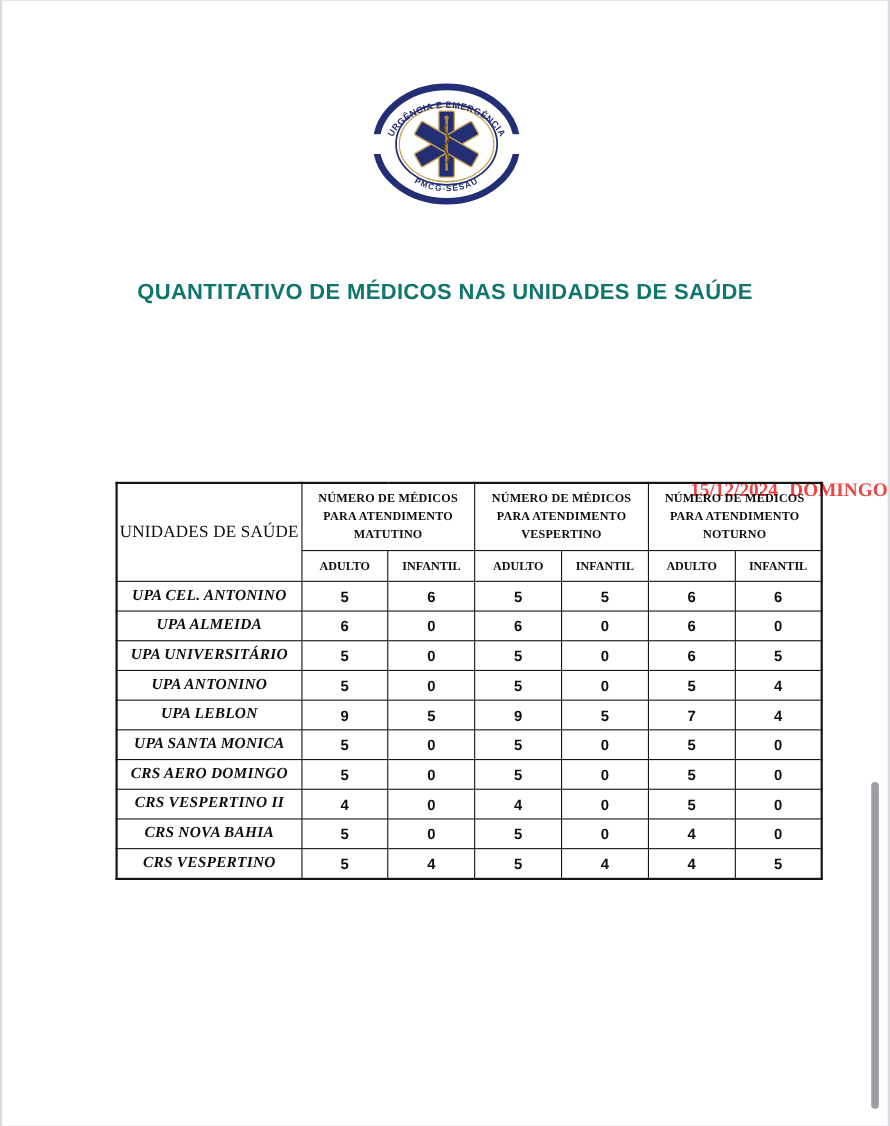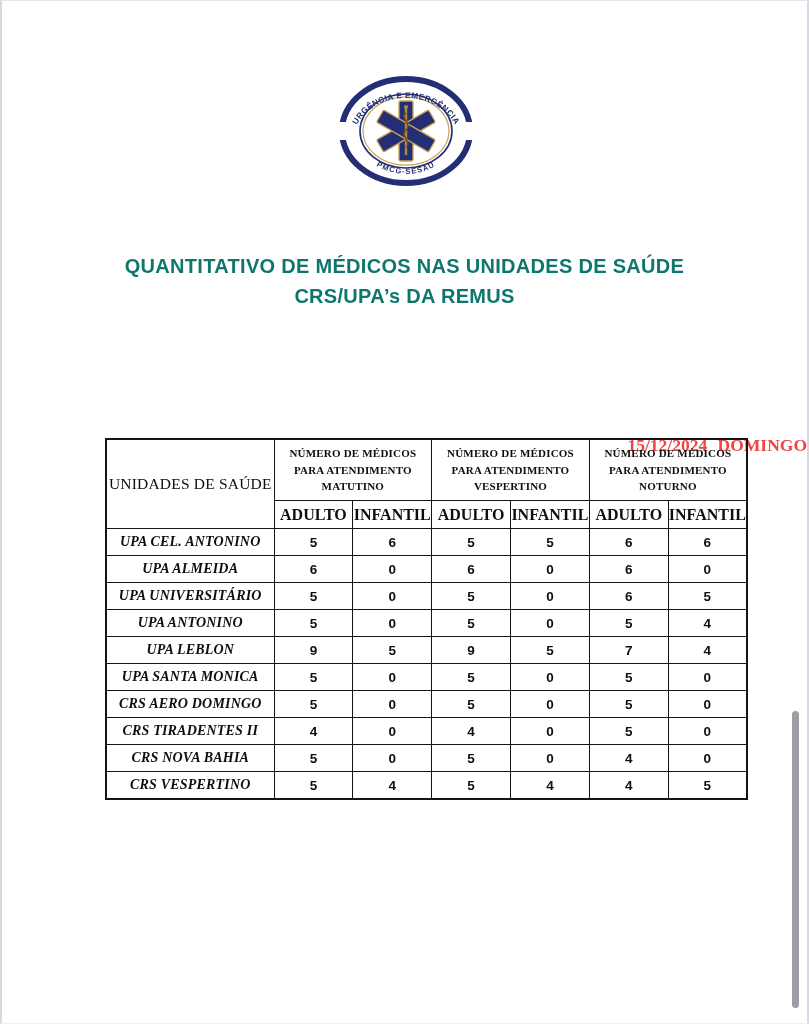--- a/index.html
+++ b/index.html
@@ -35,21 +35,21 @@
   .med-table th,.med-table td{
     border:1.6px solid #141414;padding:0;margin:0;
     text-align:center;vertical-align:middle;color:#0e0e0e;
     overflow:hidden;
   }
   .unit-head{font-family:"Liberation Serif",serif;font-weight:normal;font-size:15.5px;letter-spacing:.2px;}
   .group-h{
     font-family:"Liberation Serif",serif;font-weight:bold;font-size:11px;
     line-height:1.5;white-space:pre-line;height:60px;letter-spacing:.2px;
   }
-  .sub-h{font-family:"Liberation Serif",serif;font-weight:bold;font-size:16px;height:27px;}
+  .sub-h{font-family:"Liberation Serif",serif;font-weight:bold;font-size:11px;height:27px;}
   .unit-cell{font-family:"Liberation Serif",serif;font-weight:bold;font-size:14px;height:26px;letter-spacing:.2px;font-style:italic;}
   .value-cell{font-family:"Liberation Sans",sans-serif;font-weight:bold;font-size:13.5px;}
   .scrollbar{
     position:absolute;right:8px;top:710px;width:7px;height:297px;
     background:#9d9da3;border-radius:4px;
   }
 </style>
 </head>
 <body>
 
@@ -84,21 +84,20 @@
     <text font-family="Liberation Sans, sans-serif" font-size="8.2" font-weight="bold" fill="#232e74" letter-spacing="0.4">
       <textPath href="#arcTop" startOffset="50%" text-anchor="middle">URGÊNCIA E EMERGÊNCIA</textPath>
     </text>
     <text font-family="Liberation Sans, sans-serif" font-size="7.5" font-weight="bold" fill="#232e74" letter-spacing="1.1">
       <textPath href="#arcBottom" startOffset="50%" text-anchor="middle">PMCG-SESAU</textPath>
     </text>
   </svg>
 
   <div class="doc-title">
     <div>QUANTITATIVO DE MÉDICOS NAS UNIDADES DE SAÚDE</div>
-    <div>CRS/UPA’s DA REMUS</div>
   </div>
 
   <div class="doc-date">15/12/2024 DOMINGO</div>
 
   <table class="med-table">
     <colgroup>
       <col style="width:168px">
       <col>
         <col>
         <col>
@@ -186,21 +185,21 @@
         <tr>
           <th class="unit-cell">CRS AERO DOMINGO</th>
           <td class="value-cell">5</td>
           <td class="value-cell">0</td>
           <td class="value-cell">5</td>
           <td class="value-cell">0</td>
           <td class="value-cell">5</td>
           <td class="value-cell">0</td>
         </tr>
         <tr>
-          <th class="unit-cell">CRS TIRADENTES II</th>
+          <th class="unit-cell">CRS VESPERTINO II</th>
           <td class="value-cell">4</td>
           <td class="value-cell">0</td>
           <td class="value-cell">4</td>
           <td class="value-cell">0</td>
           <td class="value-cell">5</td>
           <td class="value-cell">0</td>
         </tr>
         <tr>
           <th class="unit-cell">CRS NOVA BAHIA</th>
           <td class="value-cell">5</td>

